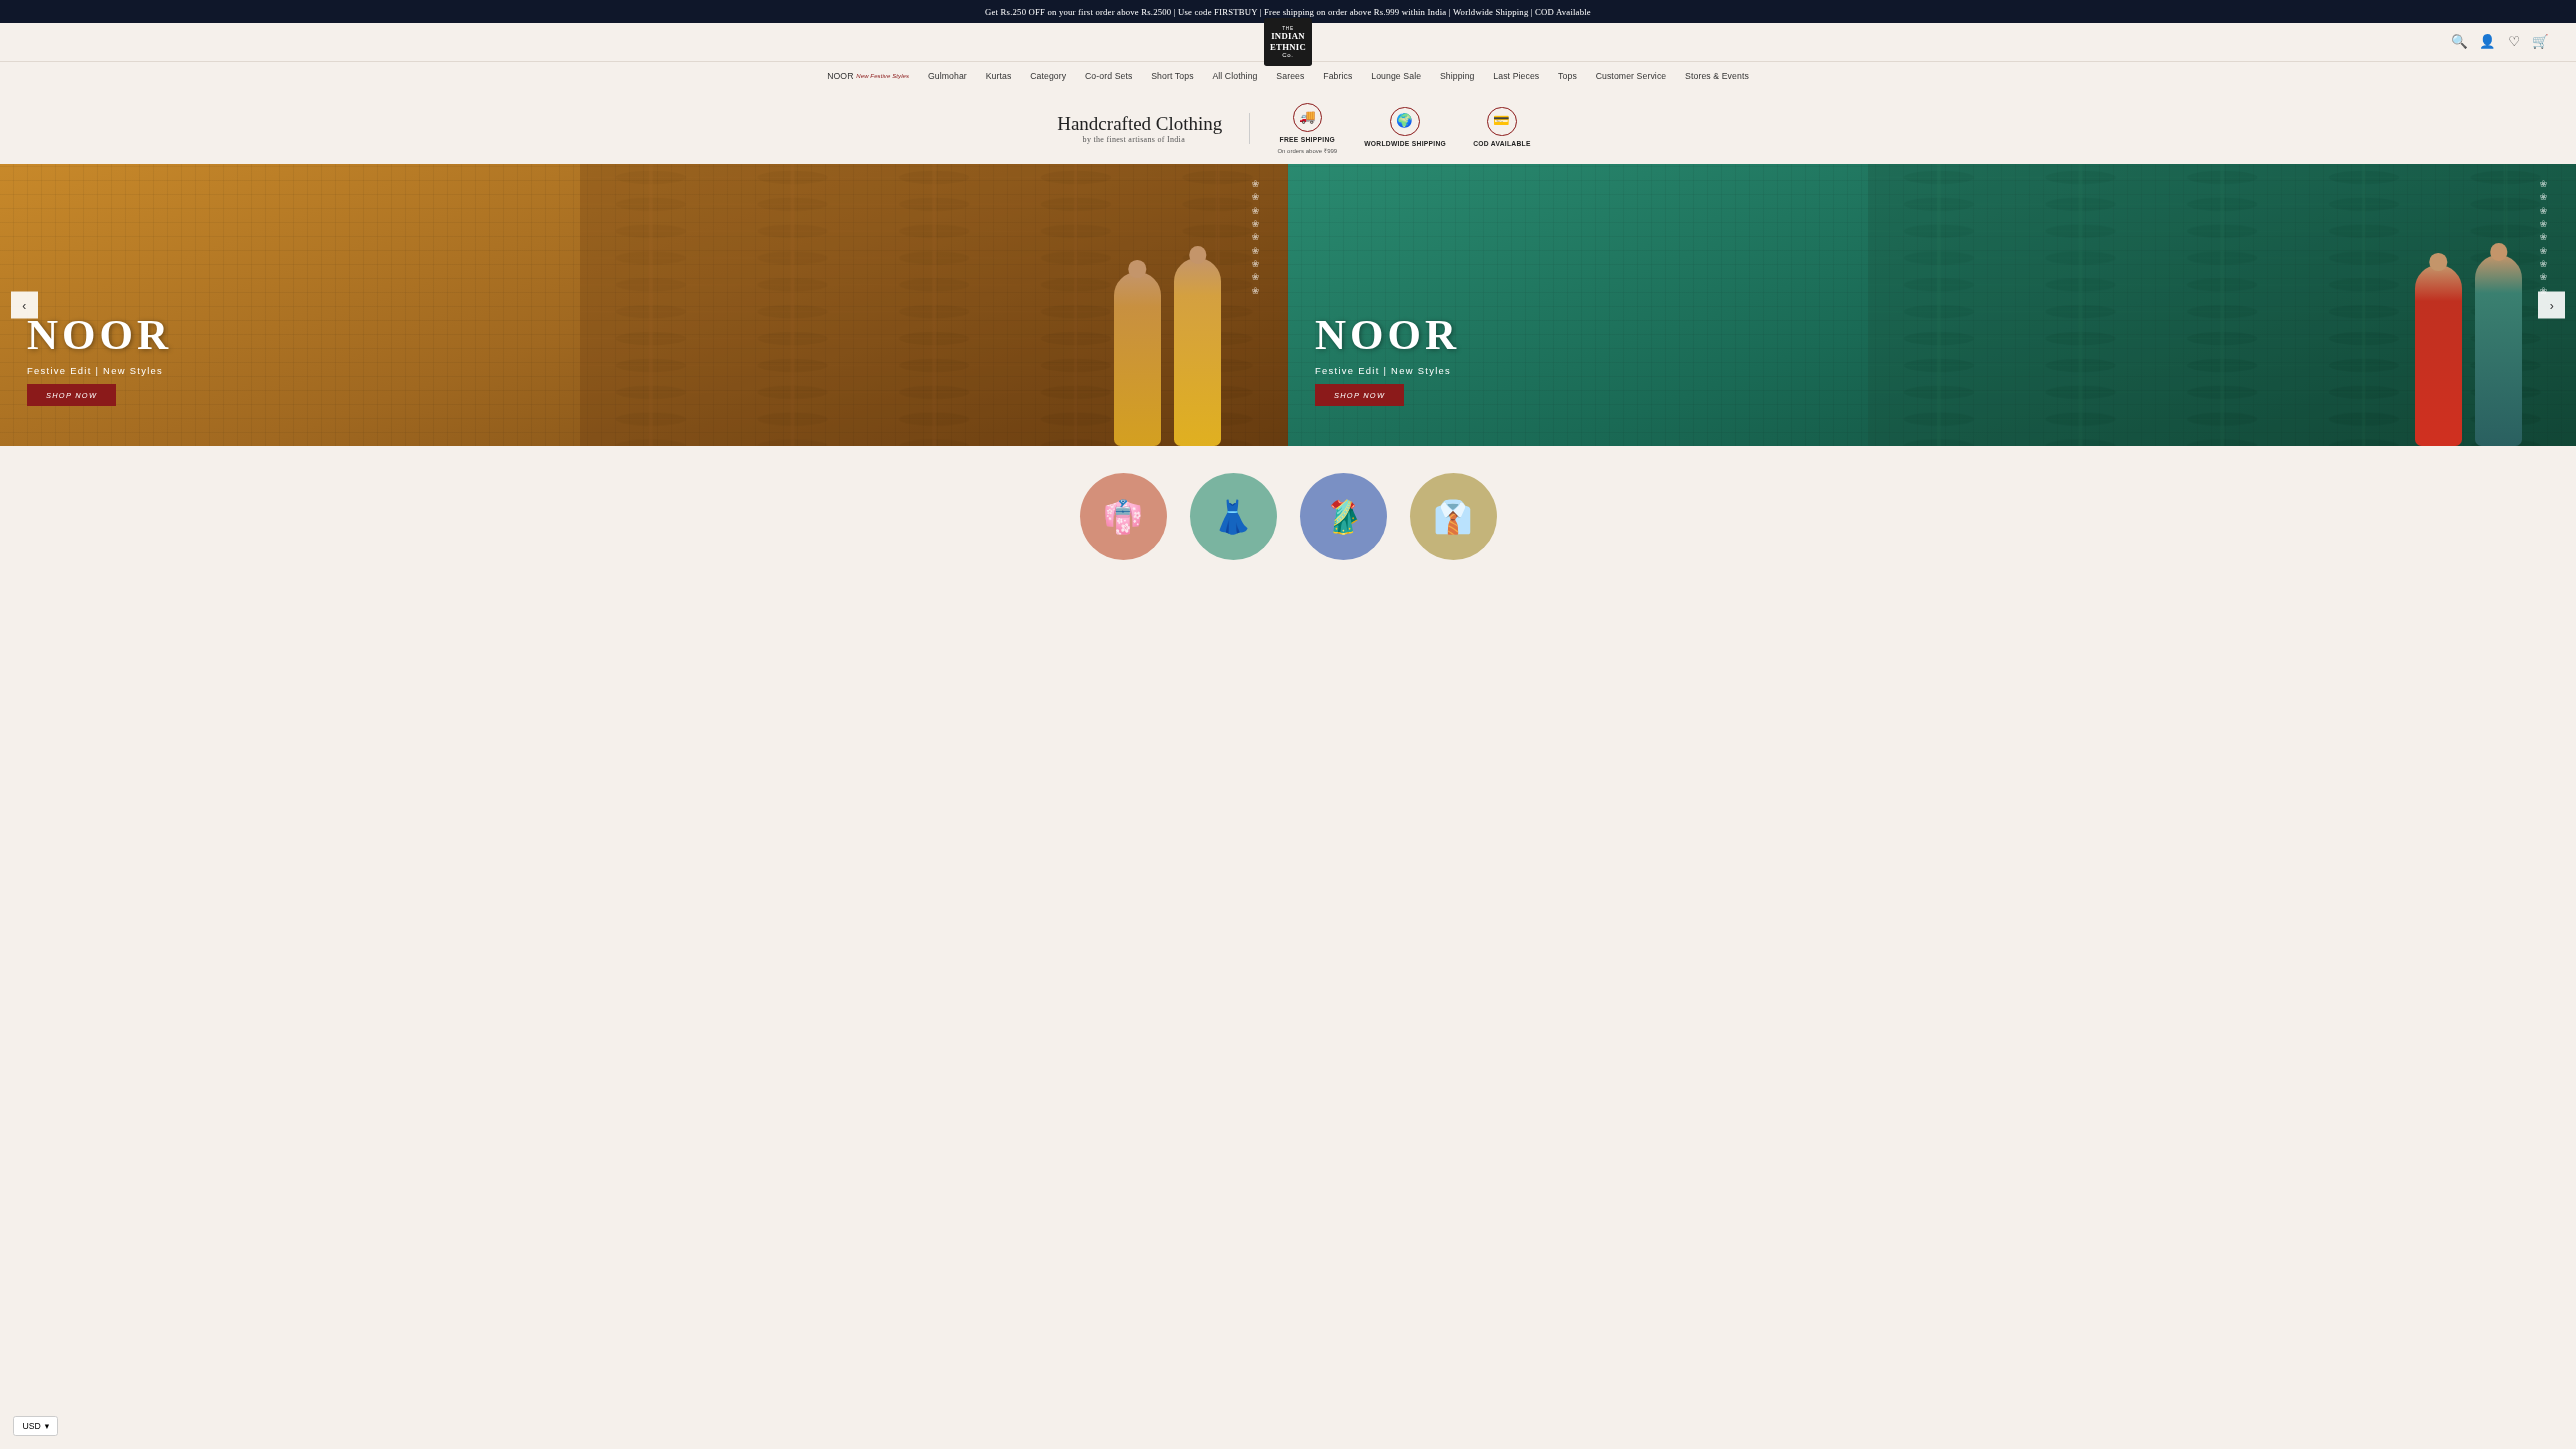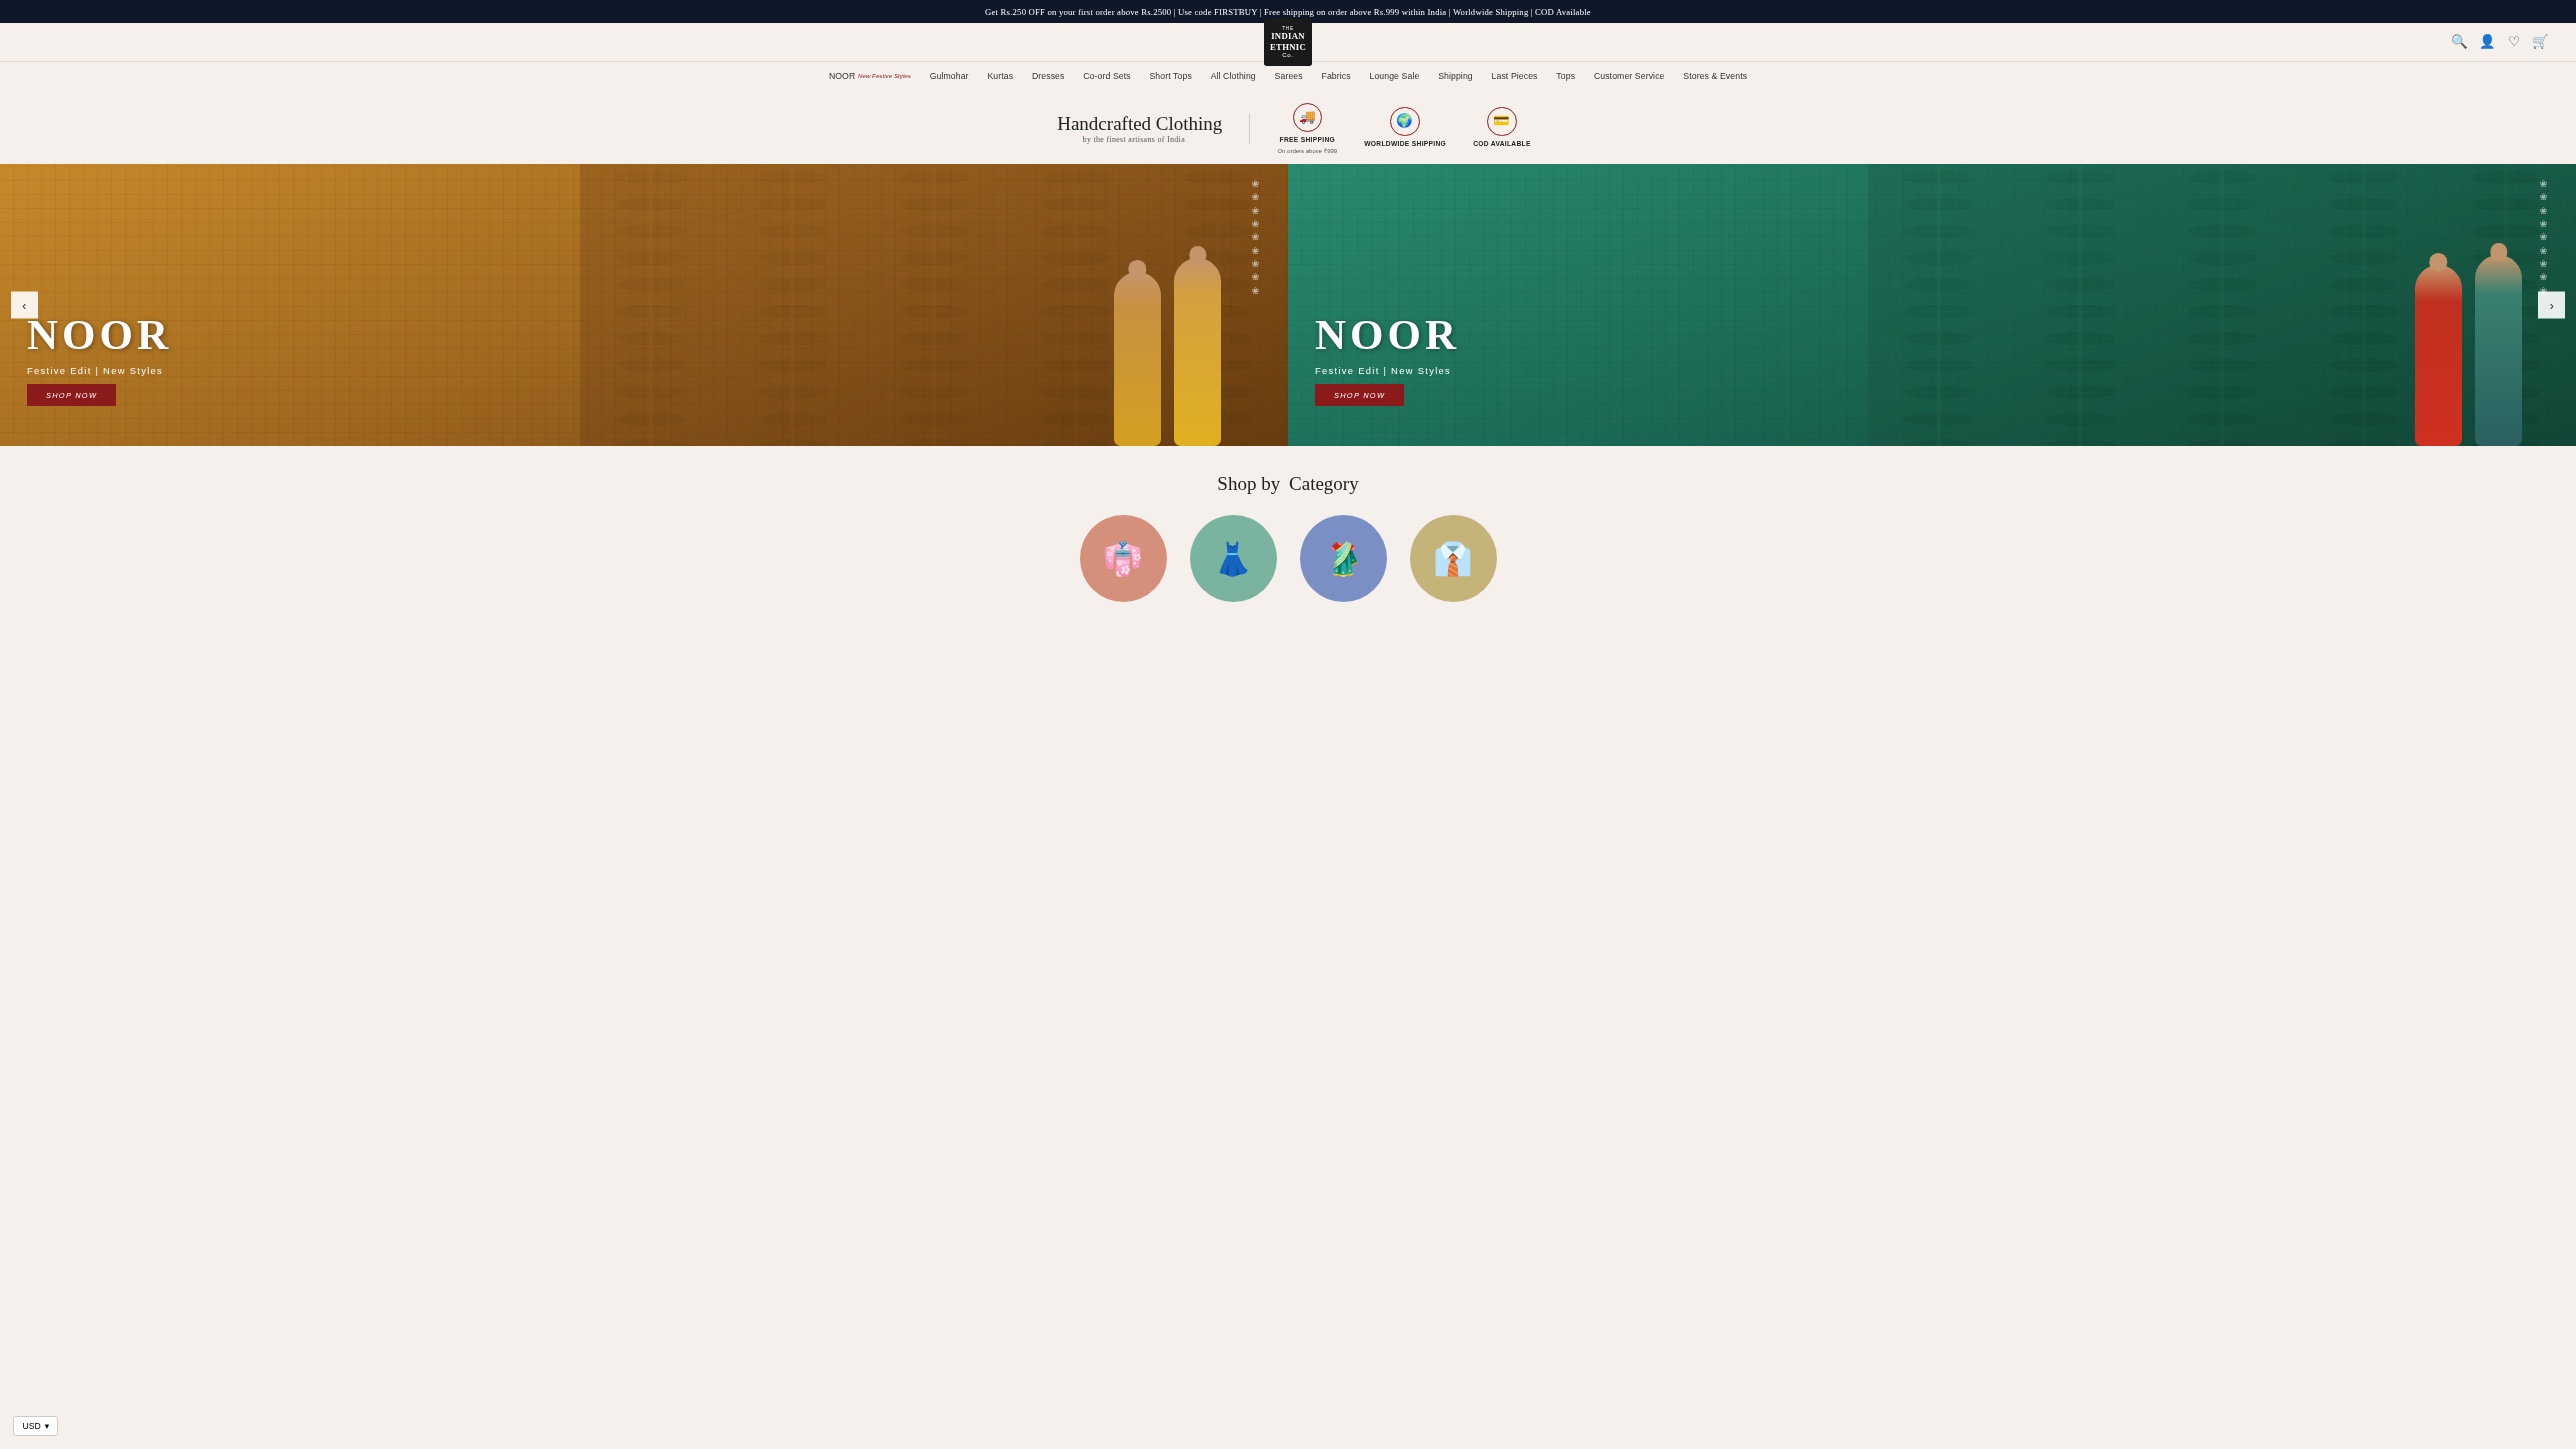--- a/index.html
+++ b/index.html
@@ -360,21 +360,21 @@
 </div>
 
 <nav class="nav">
 
   <div class="nav-item nav-item-noor">
     <span class="noor-label">NOOR</span>
     <span class="noor-badge">New Festive Styles</span>
   </div>
   <a class="nav-item">Gulmohar</a>
   <a class="nav-item">Kurtas</a>
-  <a class="nav-item">Dresses</a>
+  <a class="nav-item">Category</a>
   <a class="nav-item">Co-ord Sets</a>
   <a class="nav-item">Short Tops</a>
   <a class="nav-item">All Clothing</a>
   <a class="nav-item">Sarees</a>
   <a class="nav-item">Fabrics</a>
   <a class="nav-item">Lounge Sale</a>
   <a class="nav-item">Shipping</a>
   <a class="nav-item">Last Pieces</a>
   <a class="nav-item">Tops</a>
   <a class="nav-item">Customer Service</a>
@@ -485,24 +485,20 @@
         <div class="hero-subtitle">Festive Edit | New Styles</div>
         <button class="hero-btn">SHOP NOW</button>
       </div>
     </div>
 
     <button class="hero-arrow hero-arrow-right">›</button>
   </div>
 </div>
 
 <div class="category-section">
-  <div class="category-title">
-    <span>Shop by</span>
-    &nbsp;<span style="font-family:'Brush Script MT', cursive; font-size:19px;">Category</span>
-  </div>
   <div class="category-grid">
 
     <div class="category-card">
       <div class="category-circle" style="background:#d4907a;">
         <div class="clothing-silhouette">👘</div>
       </div>
     </div>
 
     <div class="category-card">
       <div class="category-circle" style="background:#7ab4a0;">

